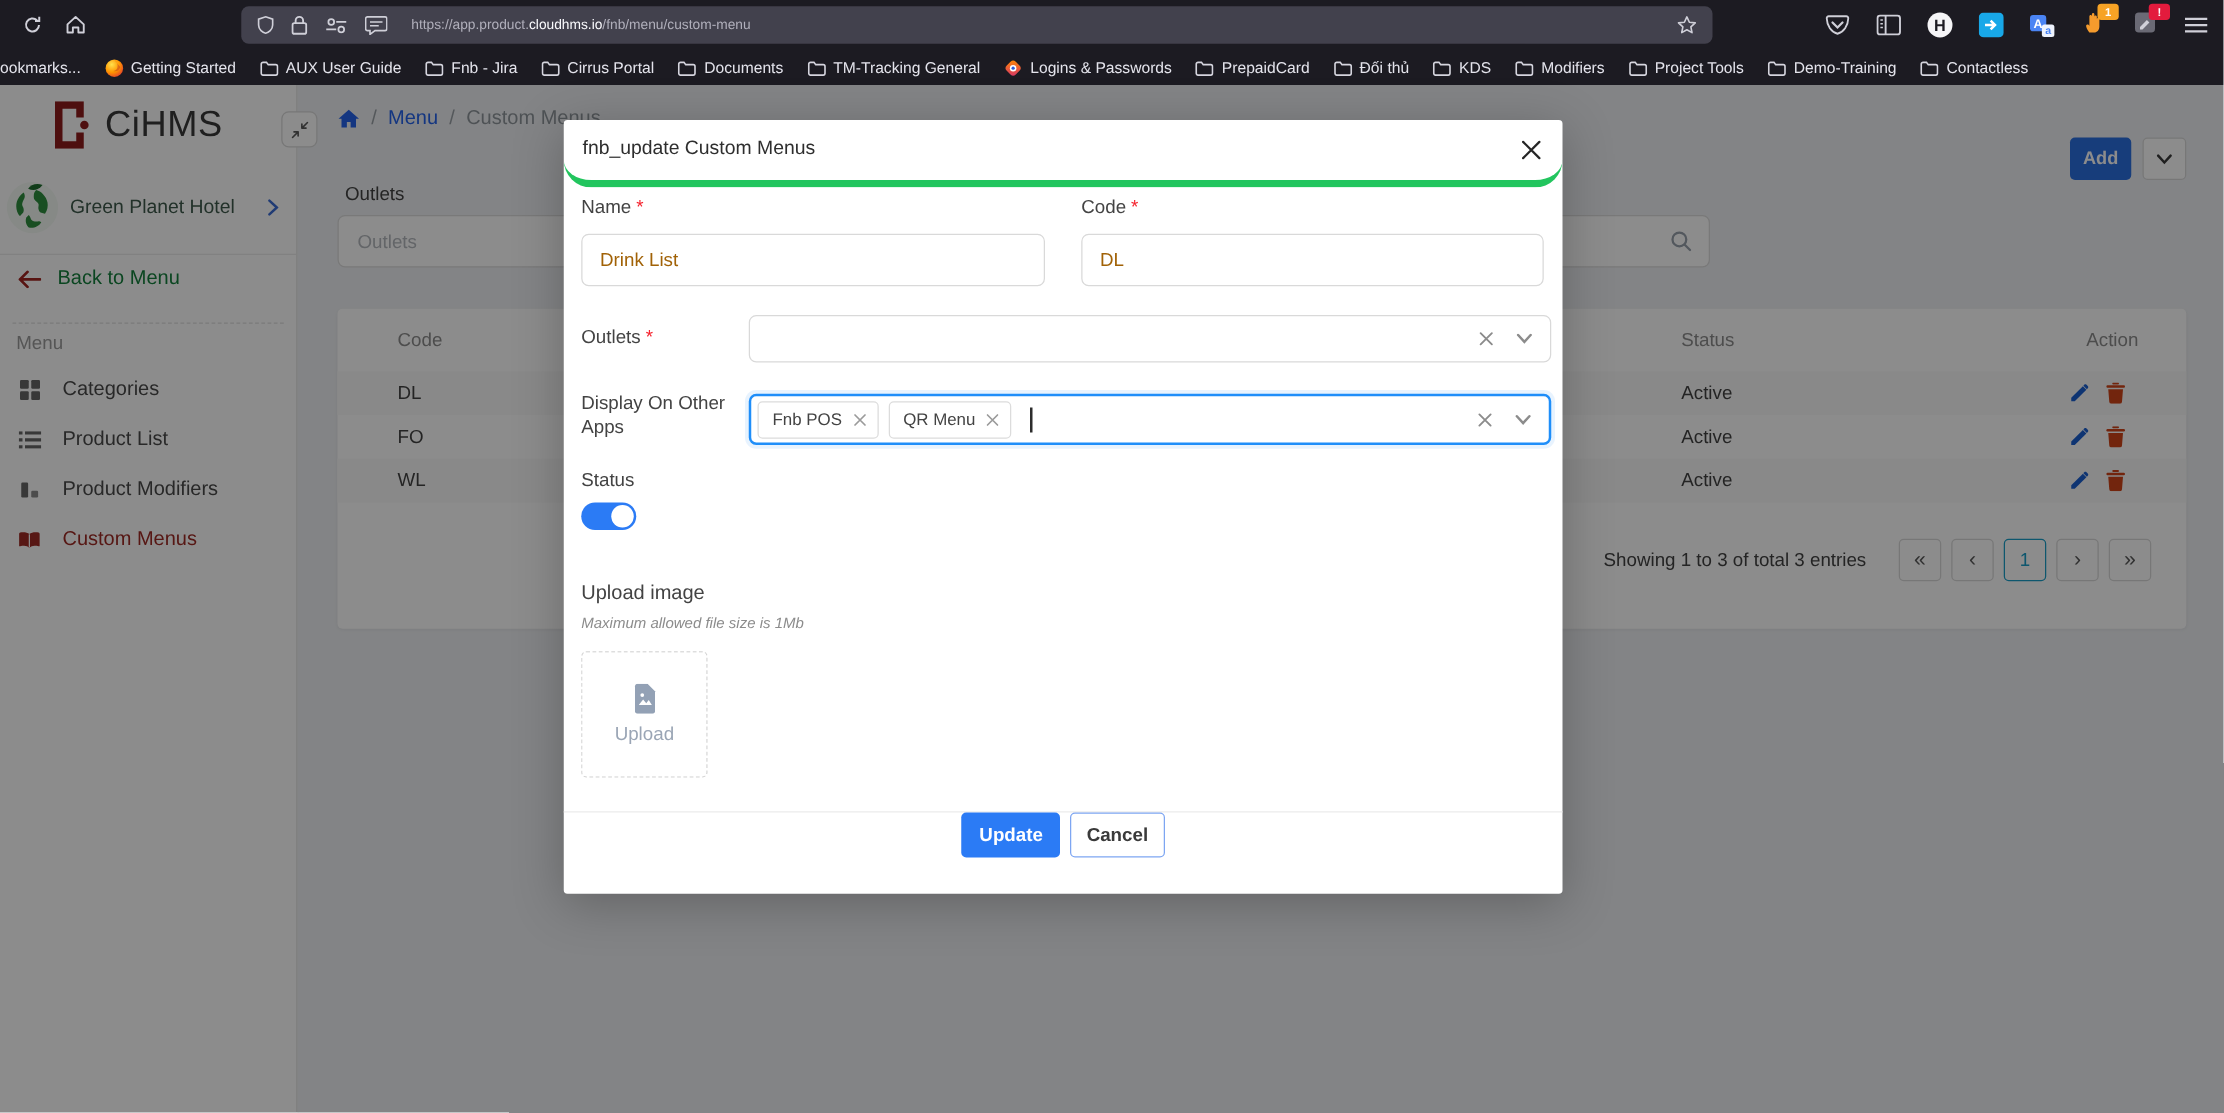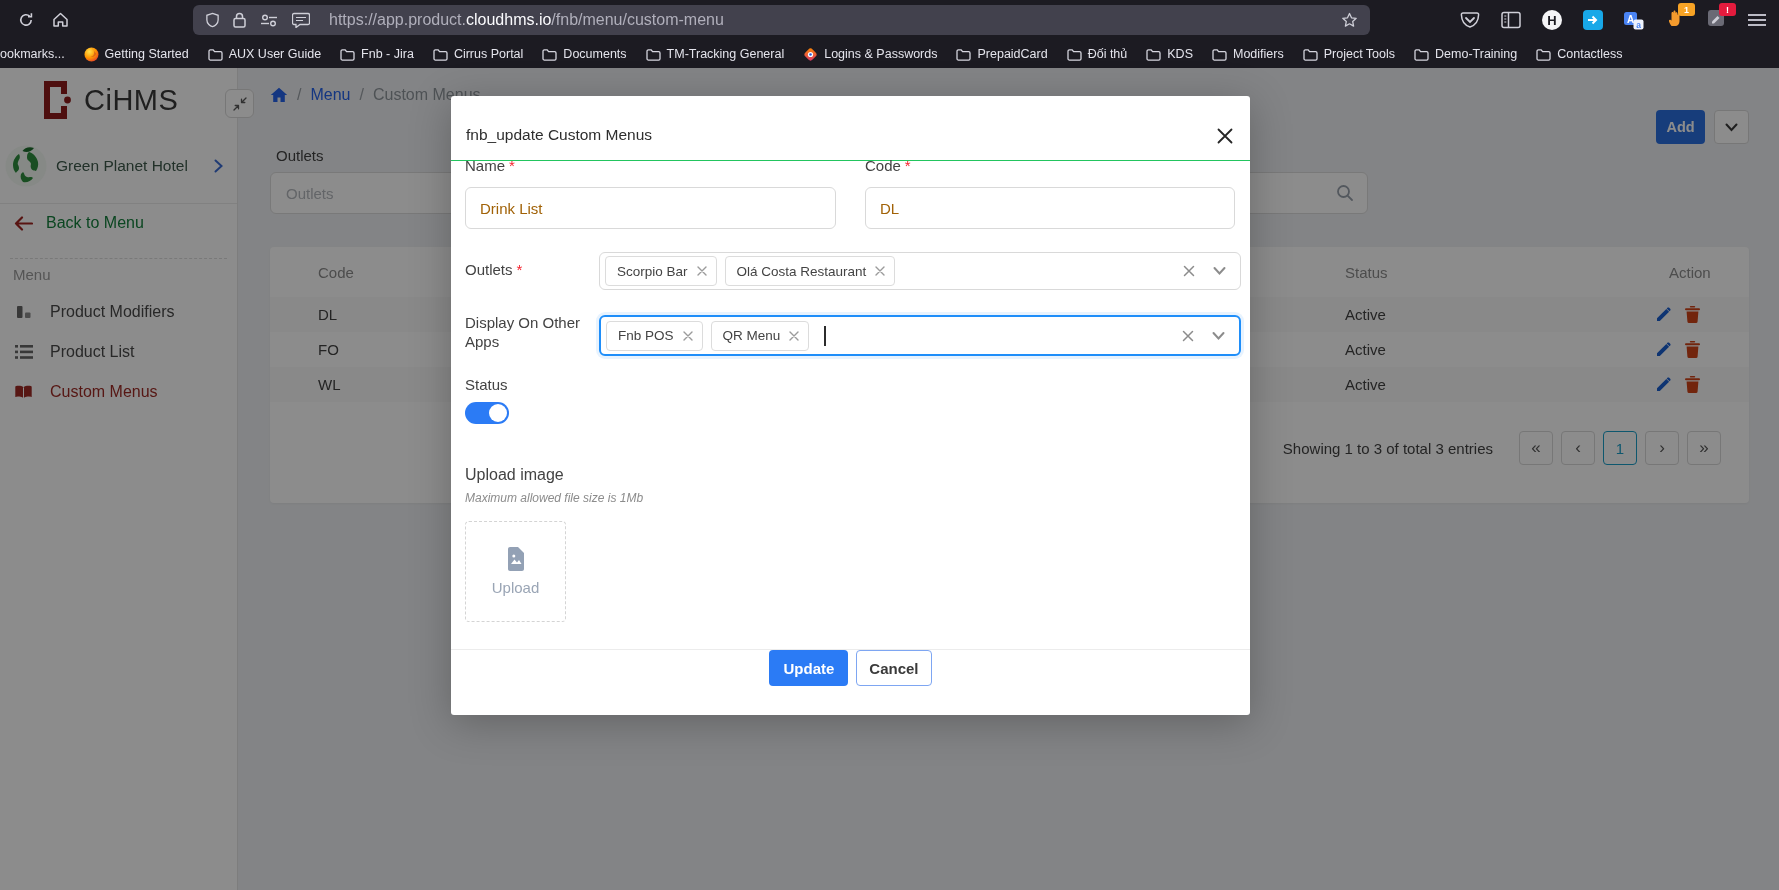--- a/index.html
+++ b/index.html
@@ -6,21 +6,21 @@
   body{font-family:"Liberation Sans","DejaVu Sans",sans-serif;}
   button{font-family:inherit;cursor:pointer;}
   input{font-family:inherit;outline:none;}
   .screen{position:relative;width:1779px;height:890px;background:#eff1f4;overflow:hidden;}
 
   
   .browser-bar{position:absolute;top:0;left:0;width:100%;height:40px;background:#1c1b22;}
   .tb{position:absolute;top:4px;width:32px;height:32px;display:flex;align-items:center;justify-content:center;border-radius:4px;cursor:pointer;}
   .urlbar{position:absolute;left:193px;top:5px;width:1177px;height:30px;background:#42414d;border-radius:6px;display:flex;align-items:center;padding:0 12px;box-sizing:border-box;gap:13px;}
   .uic{display:flex;align-items:center;}
-  .url-text{font-size:16px;margin-left:6px;flex:1;white-space:nowrap;overflow:hidden;}
+  .url-text{font-size:11px;margin-left:6px;flex:1;white-space:nowrap;overflow:hidden;}
   .u-dim{color:#b0afbb;}.u-hi{color:#fbfbfe;}
   .tb-right{position:absolute;right:10px;top:0;height:40px;display:flex;align-items:center;gap:17px;}
   .tbi{position:relative;display:flex;align-items:center;justify-content:center;width:24px;height:24px;cursor:pointer;}
   .badge{position:absolute;top:-5px;right:-8px;min-width:13px;height:13px;background:#f7a325;color:#fff;font-size:9px;font-weight:bold;border-radius:3px;display:flex;align-items:center;justify-content:center;padding:0 2px;}
   .badge.red{background:#e31b3d;}
 
   
   .bookmarks-bar{position:absolute;top:40px;left:0;width:100%;height:28px;background:#1c1b22;display:flex;align-items:center;gap:19px;color:#e4e4ec;font-size:12.5px;box-sizing:border-box;}
   .bm-overflow{white-space:nowrap;cursor:pointer;}
   .bm-list{display:flex;gap:19px;align-items:center;}
@@ -71,21 +71,21 @@
   .actions{display:flex;gap:13px;align-items:center;}
   .actions .aic{display:flex;cursor:pointer;}
   .pagination{position:absolute;top:184px;right:28px;display:flex;align-items:center;gap:8px;font-size:15px;color:#434343;}
   .pg-summary{margin-right:18px;}
   .pg-btn{width:34px;height:34px;border:1px solid #d9d9d9;background:#fff;border-radius:4px;color:#595959;font-size:17px;display:flex;align-items:center;justify-content:center;padding:0;}
   .pg-btn.active{border-color:#1a9ec9;color:#1a9ec9;font-size:15px;}
 
   
   .overlay{position:absolute;left:0;top:68px;right:0;bottom:0;background:rgba(0,0,0,.45);z-index:20;}
   .modal{position:absolute;left:451px;top:96px;width:799px;height:619px;background:#fff;border-radius:3px;z-index:30;box-shadow:0 8px 40px rgba(0,0,0,.25);}
-  .m-head{position:absolute;top:16px;left:0;width:100%;height:48px;border-bottom:1px solid #22c55e;}
+  .m-head{position:absolute;top:0;left:0;width:100%;height:48px;border-bottom:6px solid #22c55e;border-radius:22px;}
   .m-title{position:absolute;left:15px;top:14px;font-size:15.5px;color:#2e2e2e;}
   .m-close{position:absolute;right:14px;top:13px;width:22px;height:22px;display:flex;align-items:center;justify-content:center;cursor:pointer;}
   .f-label{font-size:15px;color:#434343;position:absolute;}
   .req{color:#f5222d;margin-left:4px;}
   .lbl-name{left:14px;top:61px;}
   .lbl-code{left:414px;top:61px;}
   .m-input{position:absolute;height:42px;border:1px solid #d9d9d9;border-radius:6px;font-size:15px;color:#a16207;padding:0 14px;box-sizing:border-box;top:91px;background:#fff;}
   .in-name{left:14px;width:371px;}
   .in-code{left:414px;width:370px;}
   .lbl-outlets{left:14px;top:165px;}
@@ -390,40 +390,53 @@
             </svg>
           </span>
         <span class="back-label">Back to Menu</span>
       </div>
       <div class="sb-dashed"></div>
       <div class="sb-section">Menu</div>
       <div class="sb-items">
           <div class="sb-item">
             <span class="sb-ic">
               <svg width="16" height="16">
-                <rect x="1" y="2" width="5.5" height="12" rx="1" fill="#666"></rect>
-                <rect x="9" y="8.5" width="5.5" height="5.5" rx="1" fill="#8a8a8a"></rect>
+                <g fill="#666">
+                  <rect x="0" y="0" width="7" height="7" rx="1"></rect>
+                  <rect x="9" y="0" width="7" height="7" rx="1"></rect>
+                  <rect x="0" y="9" width="7" height="7" rx="1"></rect>
+                  <rect x="9" y="9" width="7" height="7" rx="1"></rect>
+                </g>
               </svg>
             </span>
-            <span>Product Modifiers</span>
+            <span>Categories</span>
           </div>
           <div class="sb-item">
             <span class="sb-ic">
               <svg width="18" height="14">
                 <g fill="#666">
                   <rect y="0" width="3" height="2.6"></rect>
                   <rect x="5" y="0" width="13" height="2.6"></rect>
                   <rect y="5.6" width="3" height="2.6"></rect>
                   <rect x="5" y="5.6" width="13" height="2.6"></rect>
                   <rect y="11.2" width="3" height="2.6"></rect>
                   <rect x="5" y="11.2" width="13" height="2.6"></rect>
                 </g>
               </svg>
             </span>
             <span>Product List</span>
+          </div>
+          <div class="sb-item">
+            <span class="sb-ic">
+              <svg width="16" height="16">
+                <rect x="1" y="2" width="5.5" height="12" rx="1" fill="#666"></rect>
+                <rect x="9" y="8.5" width="5.5" height="5.5" rx="1" fill="#8a8a8a"></rect>
+              </svg>
+            </span>
+            <span>Product Modifiers</span>
           </div>
           <div class="sb-item active">
             <span class="sb-ic">
               <svg width="19" height="15" viewBox="0 0 19 15">
                 <path d="M9.5 2.2C8 .9 5.4.5 3.3.8 1.2 1 1.3 1.6 1.3 2.6v9.2c0 .6 2-.4 4-.2 1.7.1 3.1.7 4.2 1.5 1.1-.8 2.5-1.4 4.2-1.5 2-.2 4 .8 4 .2V2.6c0-1 .1-1.6-2-1.8-2.1-.3-4.7.1-6.2 1.4z" fill="#9e2b25"></path>
                 <line x1="9.5" y1="2.4" x2="9.5" y2="13" stroke="#fff" stroke-width="1"></line>
               </svg>
             </span>
             <span>Custom Menus</span>
           </div>
@@ -571,38 +584,20 @@
         </span>
     </div>
     <div class="m-body">
       <div class="f-label lbl-name"><span>Name</span><span class="req">*</span></div>
       <div class="f-label lbl-code"><span>Code</span><span class="req">*</span></div>
       <input class="m-input in-name" value="Drink List" style="">
       <input class="m-input in-code" value="DL" style="">
 
       <div class="f-label lbl-outlets"><span>Outlets</span><span class="req">*</span></div>
       <div class="mselect sel-outlets">
-        <div class="tags">
-            <span class="chip">
-              <span class="chip-lb">Scorpio Bar</span>
-              <span class="chip-x">
-                <svg width="10" height="10" viewBox="0 0 10 10">
-                  <path d="M1 1l8 8M9 1 1 9" stroke="#9b9b9b" stroke-width="1.4" stroke-linecap="round"></path>
-                </svg>
-              </span>
-            </span>
-            <span class="chip">
-              <span class="chip-lb">Olá Costa Restaurant</span>
-              <span class="chip-x">
-                <svg width="10" height="10" viewBox="0 0 10 10">
-                  <path d="M1 1l8 8M9 1 1 9" stroke="#9b9b9b" stroke-width="1.4" stroke-linecap="round"></path>
-                </svg>
-              </span>
-            </span>
-          </div>
         <span class="sel-clear">
             <svg width="12" height="12" viewBox="0 0 12 12">
               <path d="M1.5 1.5l9 9M10.5 1.5l-9 9" stroke="#8c8c8c" stroke-width="1.5" stroke-linecap="round"></path>
             </svg>
           </span>
         <span class="sel-caret">
             <svg width="13" height="9" viewBox="0 0 13 9">
               <path d="M1.5 1.5 6.5 7l5-5.5" stroke="#8c8c8c" stroke-width="2" fill="none" stroke-linecap="round"></path>
             </svg>
           </span>

